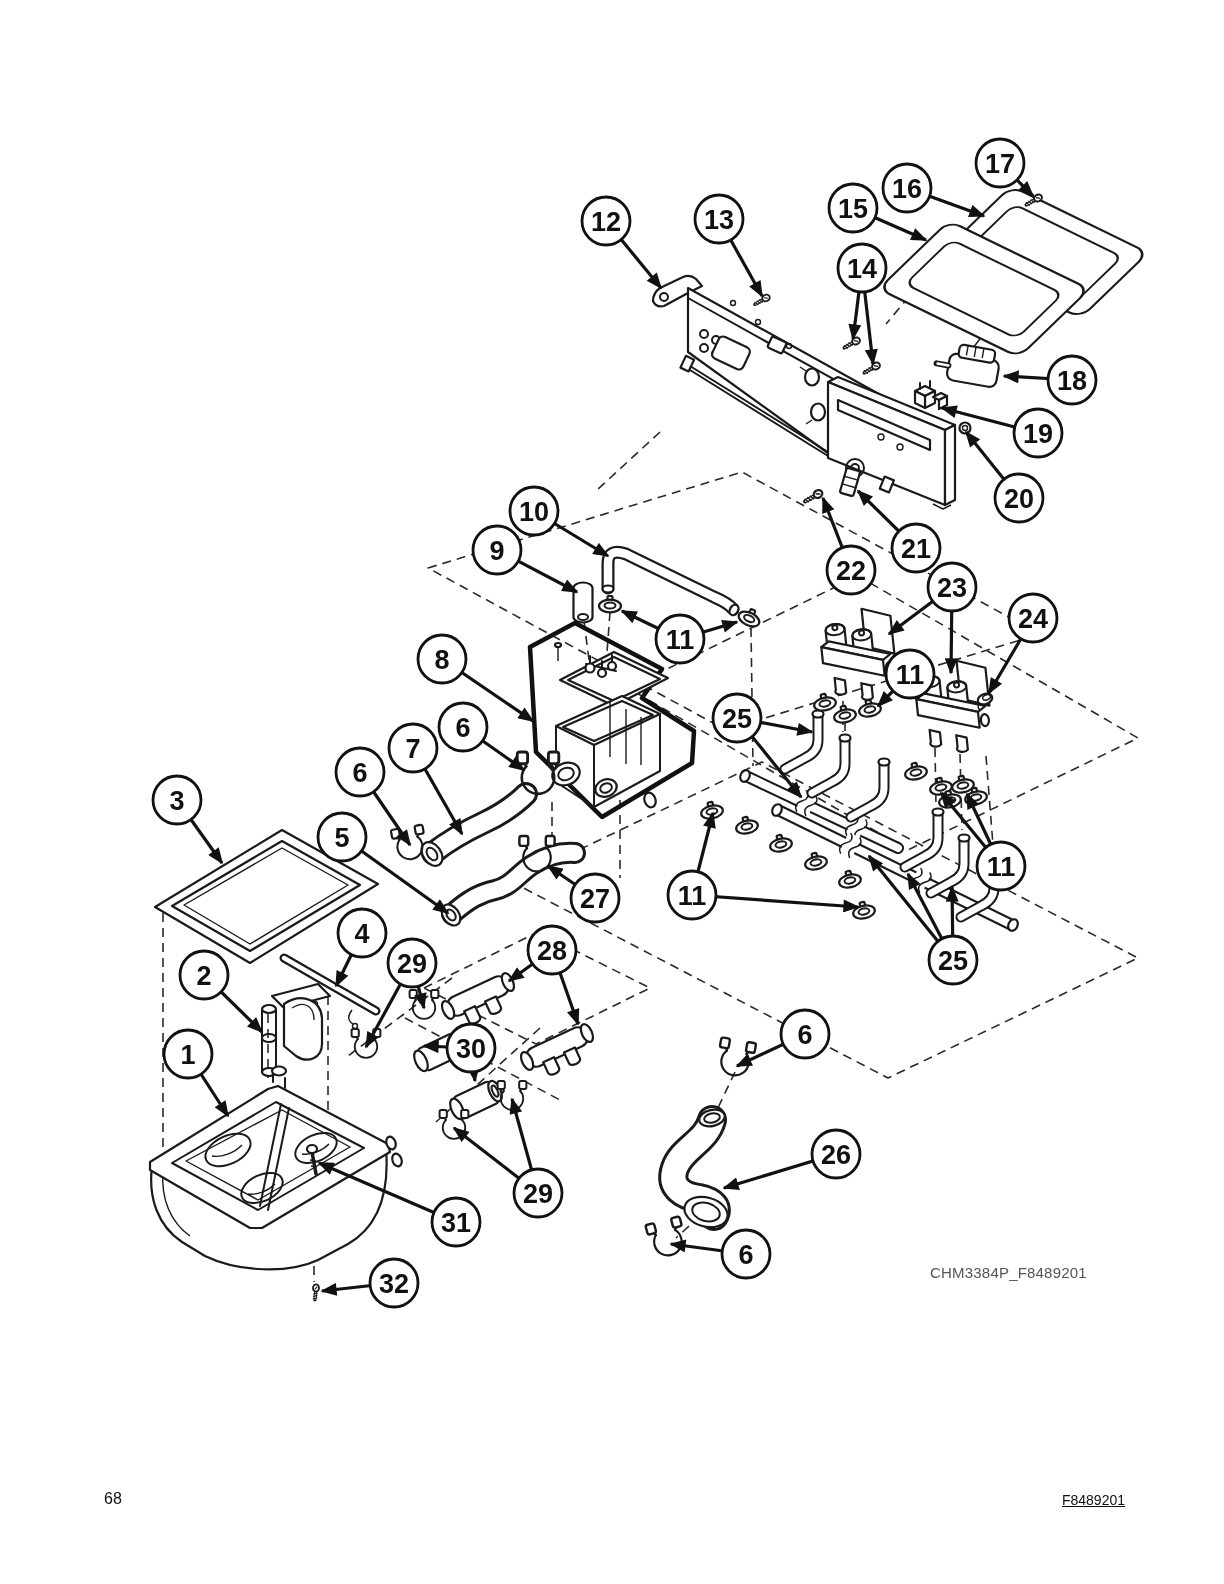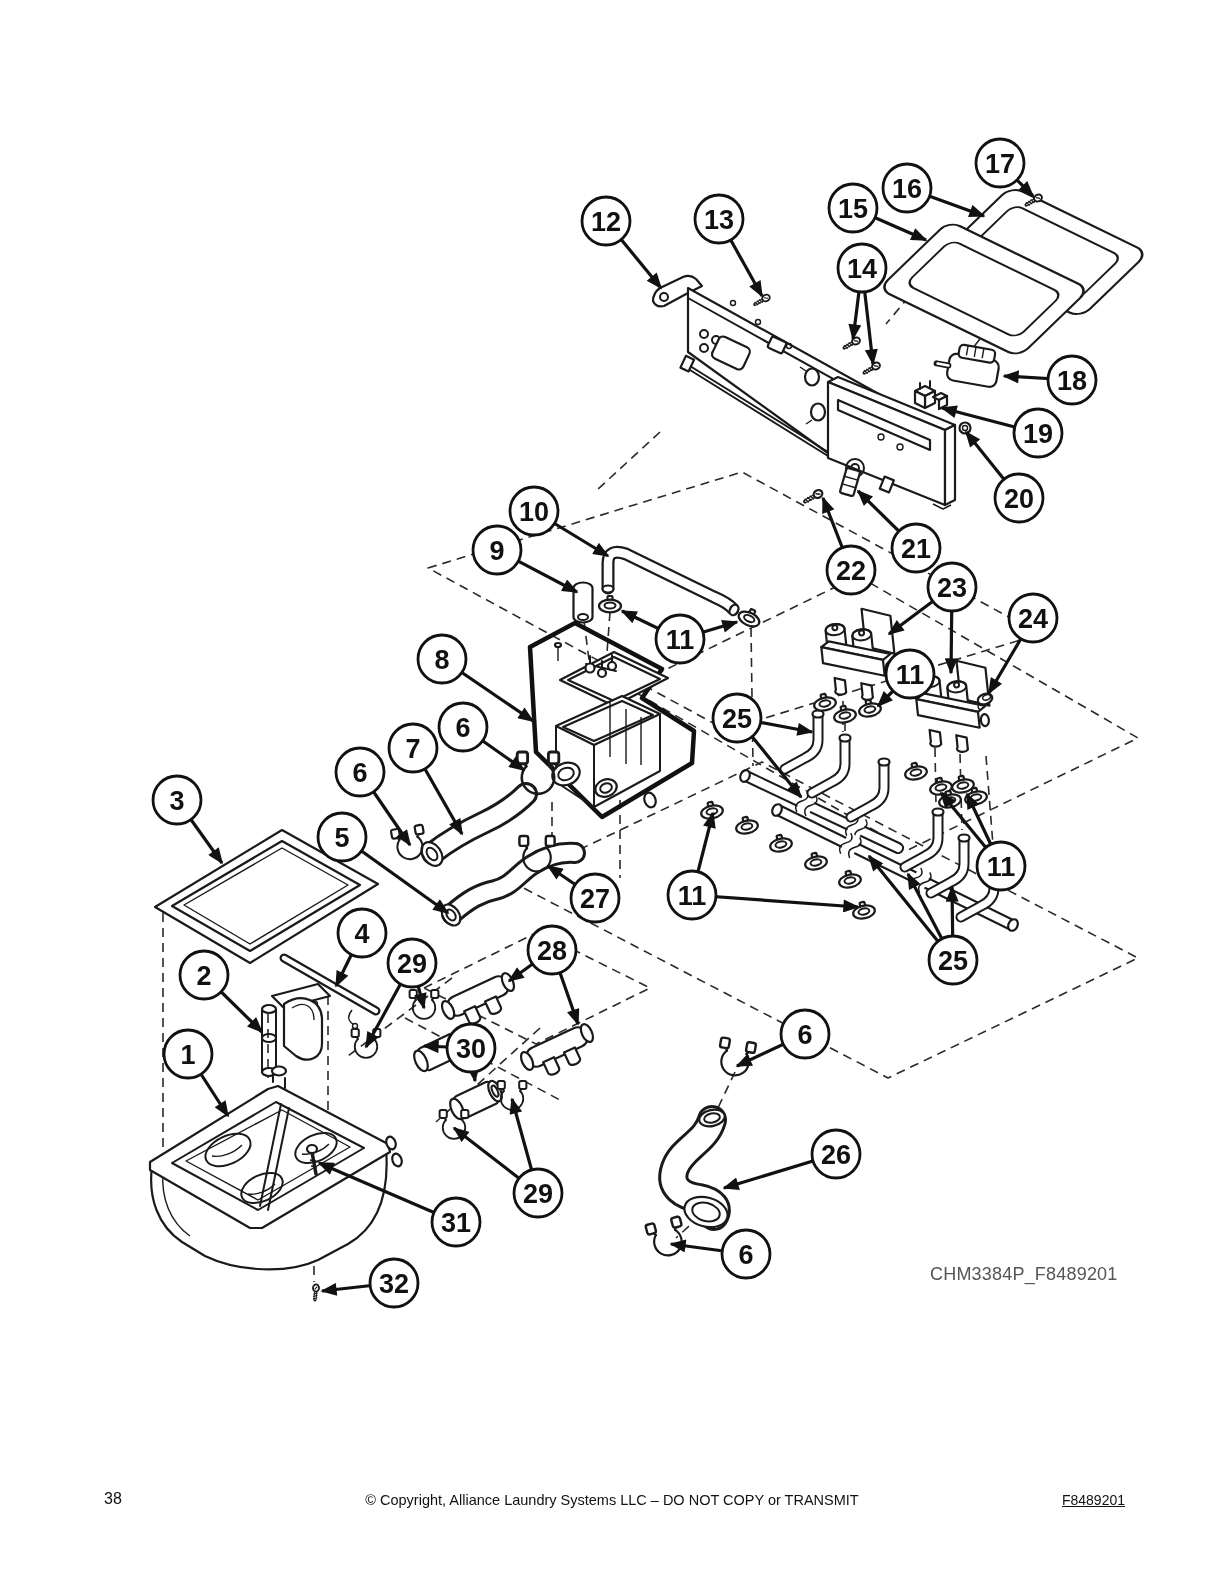--- a/index.html
+++ b/index.html
@@ -1,20 +1,20 @@
 <!DOCTYPE html>
 <html><head>
 <meta charset="utf-8">
 <style>
   html,body{margin:0;padding:0;background:#fff;}
   .page{position:relative;width:1224px;height:1584px;background:#fff;overflow:hidden;
         font-family:"Liberation Sans",sans-serif;color:#111;}
   .page-title{position:absolute;top:64px;left:0;width:100%;text-align:center;
         font-size:33px;font-weight:bold;letter-spacing:.5px;}
-  .watermark{position:absolute;left:930px;top:1264px;font-size:18px;color:#555;letter-spacing:.2px;}
+  .watermark{position:absolute;left:930px;top:1264px;font-size:15px;color:#555;letter-spacing:.2px;}
   .footer-page-num{position:absolute;left:104px;top:1490px;font-size:16px;}
   .footer-copy{position:absolute;left:0;top:1492px;width:100%;text-align:center;font-size:14.5px;}
   .footer-doc{position:absolute;right:99px;top:1492px;font-size:14px;text-decoration:underline;}
   svg{position:absolute;left:0;top:0;}
   .fw{fill:#fff;stroke:#1a1a1a;stroke-width:2.2;stroke-linejoin:round;}
   .ln{fill:none;stroke:#1a1a1a;stroke-width:2;stroke-linejoin:round;stroke-linecap:round;}
   .ln1{fill:none;stroke:#1a1a1a;stroke-width:1.4;stroke-linejoin:round;}
   .tk{fill:none;stroke:#1a1a1a;stroke-linecap:round;stroke-linejoin:round;}
   .tw{fill:none;stroke:#fff;stroke-linecap:round;stroke-linejoin:round;}
   .bold{fill:none;stroke:#111;stroke-width:4.5;stroke-linejoin:round;}
@@ -565,16 +565,15 @@
         </g>
         <g>
           <line x1="394" y1="1283" x2="322" y2="1291" class="leader" marker-end="url(#arrowhead)"></line>
           <circle cx="394" cy="1283" r="24" class="balloon"></circle>
           <text x="394" y="1292.5" class="bnum">32</text>
         </g>
       </g>
   </svg>
 
   <div class="watermark">CHM3384P_F8489201</div>
-  <div class="footer-page-num">38</div>
-  <div class="footer-copy">© Copyright, Alliance Laundry Systems LLC – DO NOT COPY or TRANSMIT</div>
+  <div class="footer-page-num">68</div>
   <div class="footer-doc">F8489201</div>
 </div>
 
 </body></html>

